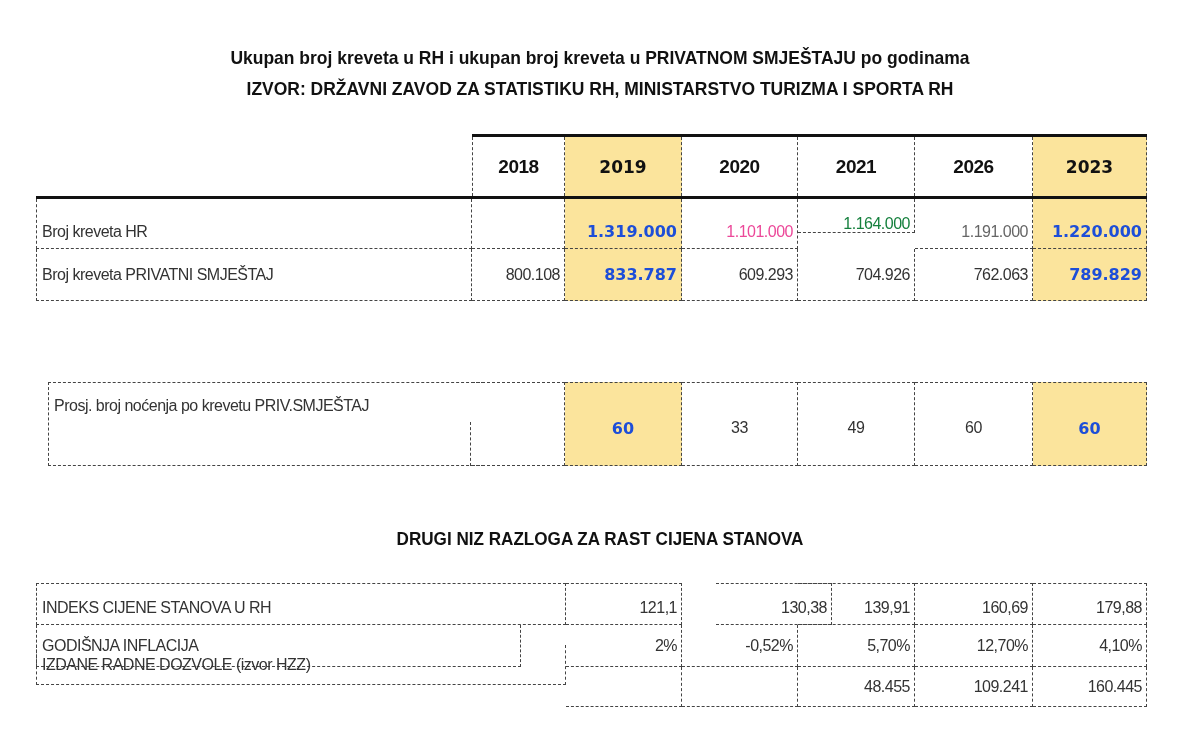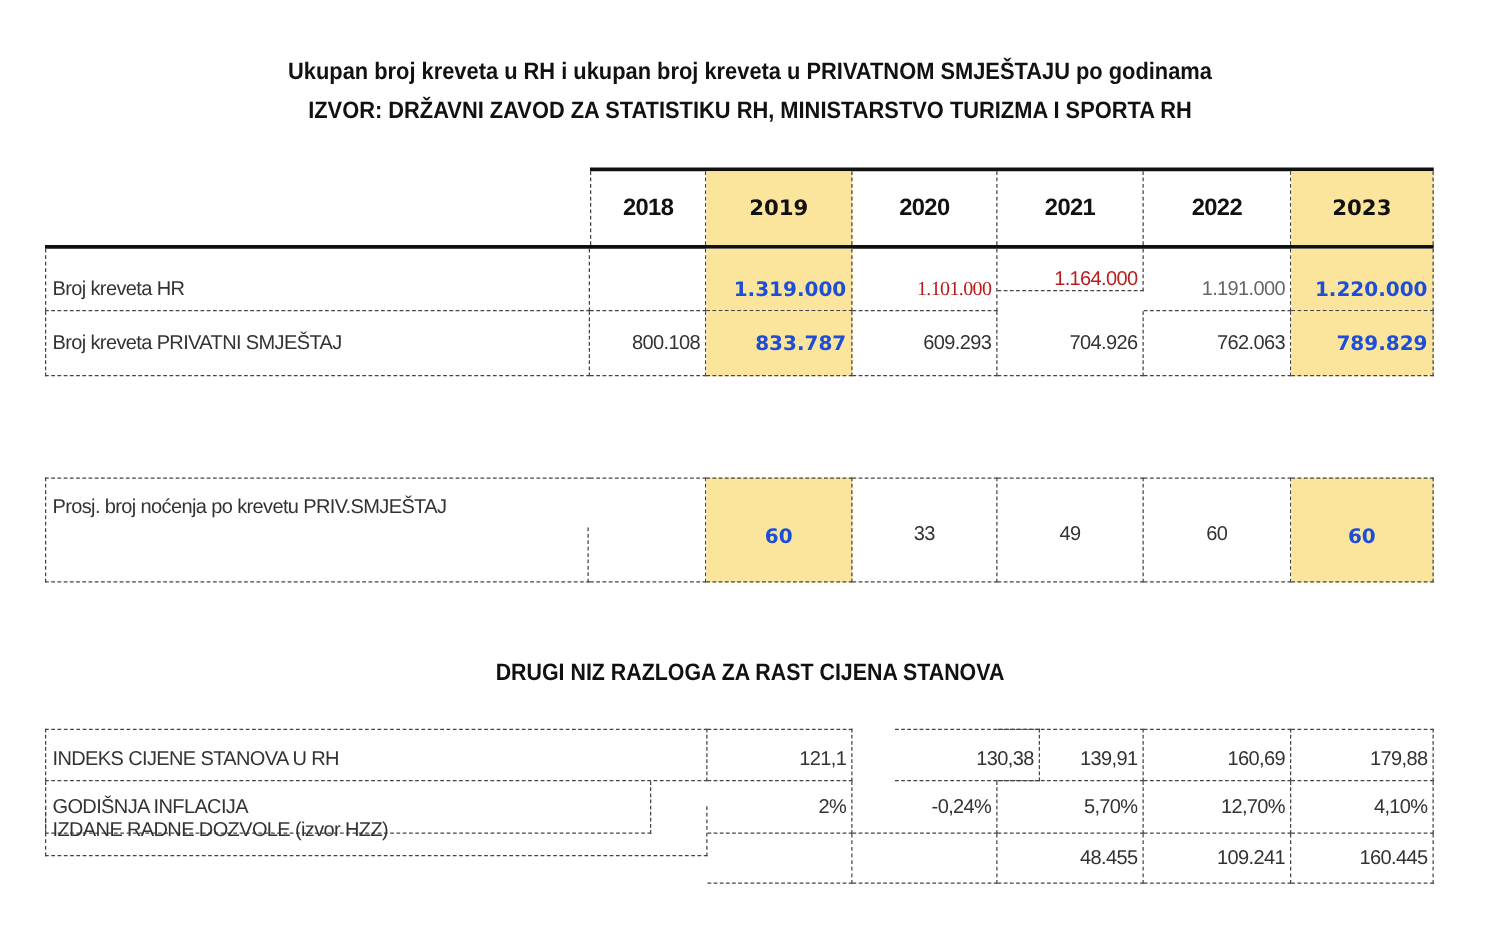--- a/index.html
+++ b/index.html
@@ -28,42 +28,42 @@
 <div class="title t2">IZVOR: DRŽAVNI ZAVOD ZA STATISTIKU RH, MINISTARSTVO TURIZMA I SPORTA RH</div>
 
 <div>
   <div class="thick" style="left:472px;top:134px;width:675px;"></div>
   <div class="thick" style="left:36px;top:196px;width:1111px;"></div>
 
   <div class="cell hdr dl dr" style="left:472px;top:137px;width:93px;height:59px;">2018</div>
   <div class="cell hdr hl bold dr" style="left:565px;top:137px;width:117px;height:59px;font-size:17px;">2019</div>
   <div class="cell hdr dr" style="left:682px;top:137px;width:116px;height:59px;">2020</div>
   <div class="cell hdr dr" style="left:798px;top:137px;width:117px;height:59px;">2021</div>
-  <div class="cell hdr dr" style="left:915px;top:137px;width:118px;height:59px;">2022</div>
+  <div class="cell hdr dr" style="left:915px;top:137px;width:118px;height:59px;">2026</div>
   <div class="cell hdr hl bold dr" style="left:1033px;top:137px;width:114px;height:59px;font-size:17px;">2023</div>
 
   <div class="cell l dl dr db" style="left:36px;top:199px;width:436px;height:50px;padding-top:16px;">Broj kreveta HR</div>
   <div class="cell r dr db" style="left:472px;top:199px;width:93px;height:50px;padding-top:16px;"></div>
   <div class="cell r hl bold dr db" style="left:565px;top:199px;width:117px;height:50px;padding-top:16px;">1.319.000</div>
-  <div class="cell r dr db" style="left:682px;top:199px;width:116px;height:50px;padding-top:16px;color:#b91c1c;font-family:Liberation Serif, serif;">1.101.000</div>
-  <div class="cell r dr db" style="left:798px;top:199px;width:117px;height:34px;padding-top:16px;color:#b91c1c;">1.164.000</div>
+  <div class="cell r dr db" style="left:682px;top:199px;width:116px;height:50px;padding-top:16px;color:#ec4899;">1.101.000</div>
+  <div class="cell r dr db" style="left:798px;top:199px;width:117px;height:34px;padding-top:16px;color:#15803d;">1.164.000</div>
   <div class="cell r dr db" style="left:915px;top:199px;width:118px;height:50px;padding-top:16px;color:#666;">1.191.000</div>
   <div class="cell r hl bold dr db" style="left:1033px;top:199px;width:114px;height:50px;padding-top:16px;">1.220.000</div>
 
   <div class="cell l dl dr db" style="left:36px;top:249px;width:436px;height:52px;">Broj kreveta PRIVATNI SMJEŠTAJ</div>
   <div class="cell r dr db" style="left:472px;top:249px;width:93px;height:52px;">800.108</div>
   <div class="cell r hl bold dr db" style="left:565px;top:249px;width:117px;height:52px;">833.787</div>
   <div class="cell r dr db" style="left:682px;top:249px;width:116px;height:52px;">609.293</div>
   <div class="cell r dr db" style="left:798px;top:249px;width:117px;height:52px;">704.926</div>
   <div class="cell r dr db" style="left:915px;top:249px;width:118px;height:52px;">762.063</div>
   <div class="cell r hl bold dr db" style="left:1033px;top:249px;width:114px;height:52px;">789.829</div>
 </div>
 
 <div>
-  <div class="cell l dl dt db" style="left:36px;top:382px;width:436px;height:84px;align-items:flex-start;padding-top:14px;">Prosj. broj noćenja po krevetu PRIV.SMJEŠTAJ</div>
+  <div class="cell l dl dt db" style="left:48px;top:382px;width:436px;height:84px;align-items:flex-start;padding-top:14px;">Prosj. broj noćenja po krevetu PRIV.SMJEŠTAJ</div>
   <div style="position:absolute;left:470px;top:422px;height:44px;border-left:1.5px dashed #444;"></div>
   <div class="cell dt db dr" style="left:472px;top:382px;width:93px;height:84px;"></div>
   <div class="cell c hl bold dt db dr" style="left:565px;top:382px;width:117px;height:84px;padding-top:8px;">60</div>
   <div class="cell c dt db dr" style="left:682px;top:382px;width:116px;height:84px;padding-top:8px;">33</div>
   <div class="cell c dt db dr" style="left:798px;top:382px;width:117px;height:84px;padding-top:8px;">49</div>
   <div class="cell c dt db dr" style="left:915px;top:382px;width:118px;height:84px;padding-top:8px;">60</div>
   <div class="cell c hl bold dt db dr" style="left:1033px;top:382px;width:114px;height:84px;padding-top:8px;">60</div>
 </div>
 
 <div class="sub">DRUGI NIZ RAZLOGA ZA RAST CIJENA STANOVA</div>
@@ -72,21 +72,21 @@
 
   <div class="cell l dl dt db dr" style="left:36px;top:583px;width:530px;height:42px;padding-top:8px;">INDEKS CIJENE STANOVA U RH</div>
   <div class="cell r dt db dr" style="left:566px;top:583px;width:116px;height:42px;padding-top:8px;">121,1</div>
   <div class="cell r dt db dr" style="left:716px;top:583px;width:116px;height:42px;padding-top:8px;">130,38</div>
   <div class="cell r dt db dr" style="left:798px;top:583px;width:117px;height:42px;padding-top:8px;">139,91</div>
   <div class="cell r dt db dr" style="left:915px;top:583px;width:118px;height:42px;padding-top:8px;">160,69</div>
   <div class="cell r dt db dr" style="left:1033px;top:583px;width:114px;height:42px;padding-top:8px;">179,88</div>
 
   <div class="cell l dl db dr" style="left:36px;top:625px;width:485px;height:42px;">GODIŠNJA INFLACIJA</div>
   <div class="cell r db dr" style="left:566px;top:625px;width:116px;height:42px;">2%</div>
-  <div class="cell r db dr" style="left:682px;top:625px;width:116px;height:42px;">-0,24%</div>
+  <div class="cell r db dr" style="left:682px;top:625px;width:116px;height:42px;">-0,52%</div>
   <div class="cell r db dr" style="left:798px;top:625px;width:117px;height:42px;">5,70%</div>
   <div class="cell r db dr" style="left:915px;top:625px;width:118px;height:42px;">12,70%</div>
   <div class="cell r db dr" style="left:1033px;top:625px;width:114px;height:42px;">4,10%</div>
 
   <div class="cell l dl db dr" style="left:36px;top:645px;width:530px;height:40px;">IZDANE RADNE DOZVOLE (izvor HZZ)</div>
   <div class="cell r db dr" style="left:566px;top:667px;width:116px;height:40px;"></div>
   <div class="cell r db dr" style="left:682px;top:667px;width:116px;height:40px;"></div>
   <div class="cell r db dr" style="left:798px;top:667px;width:117px;height:40px;">48.455</div>
   <div class="cell r db dr" style="left:915px;top:667px;width:118px;height:40px;">109.241</div>
   <div class="cell r db dr" style="left:1033px;top:667px;width:114px;height:40px;">160.445</div>

